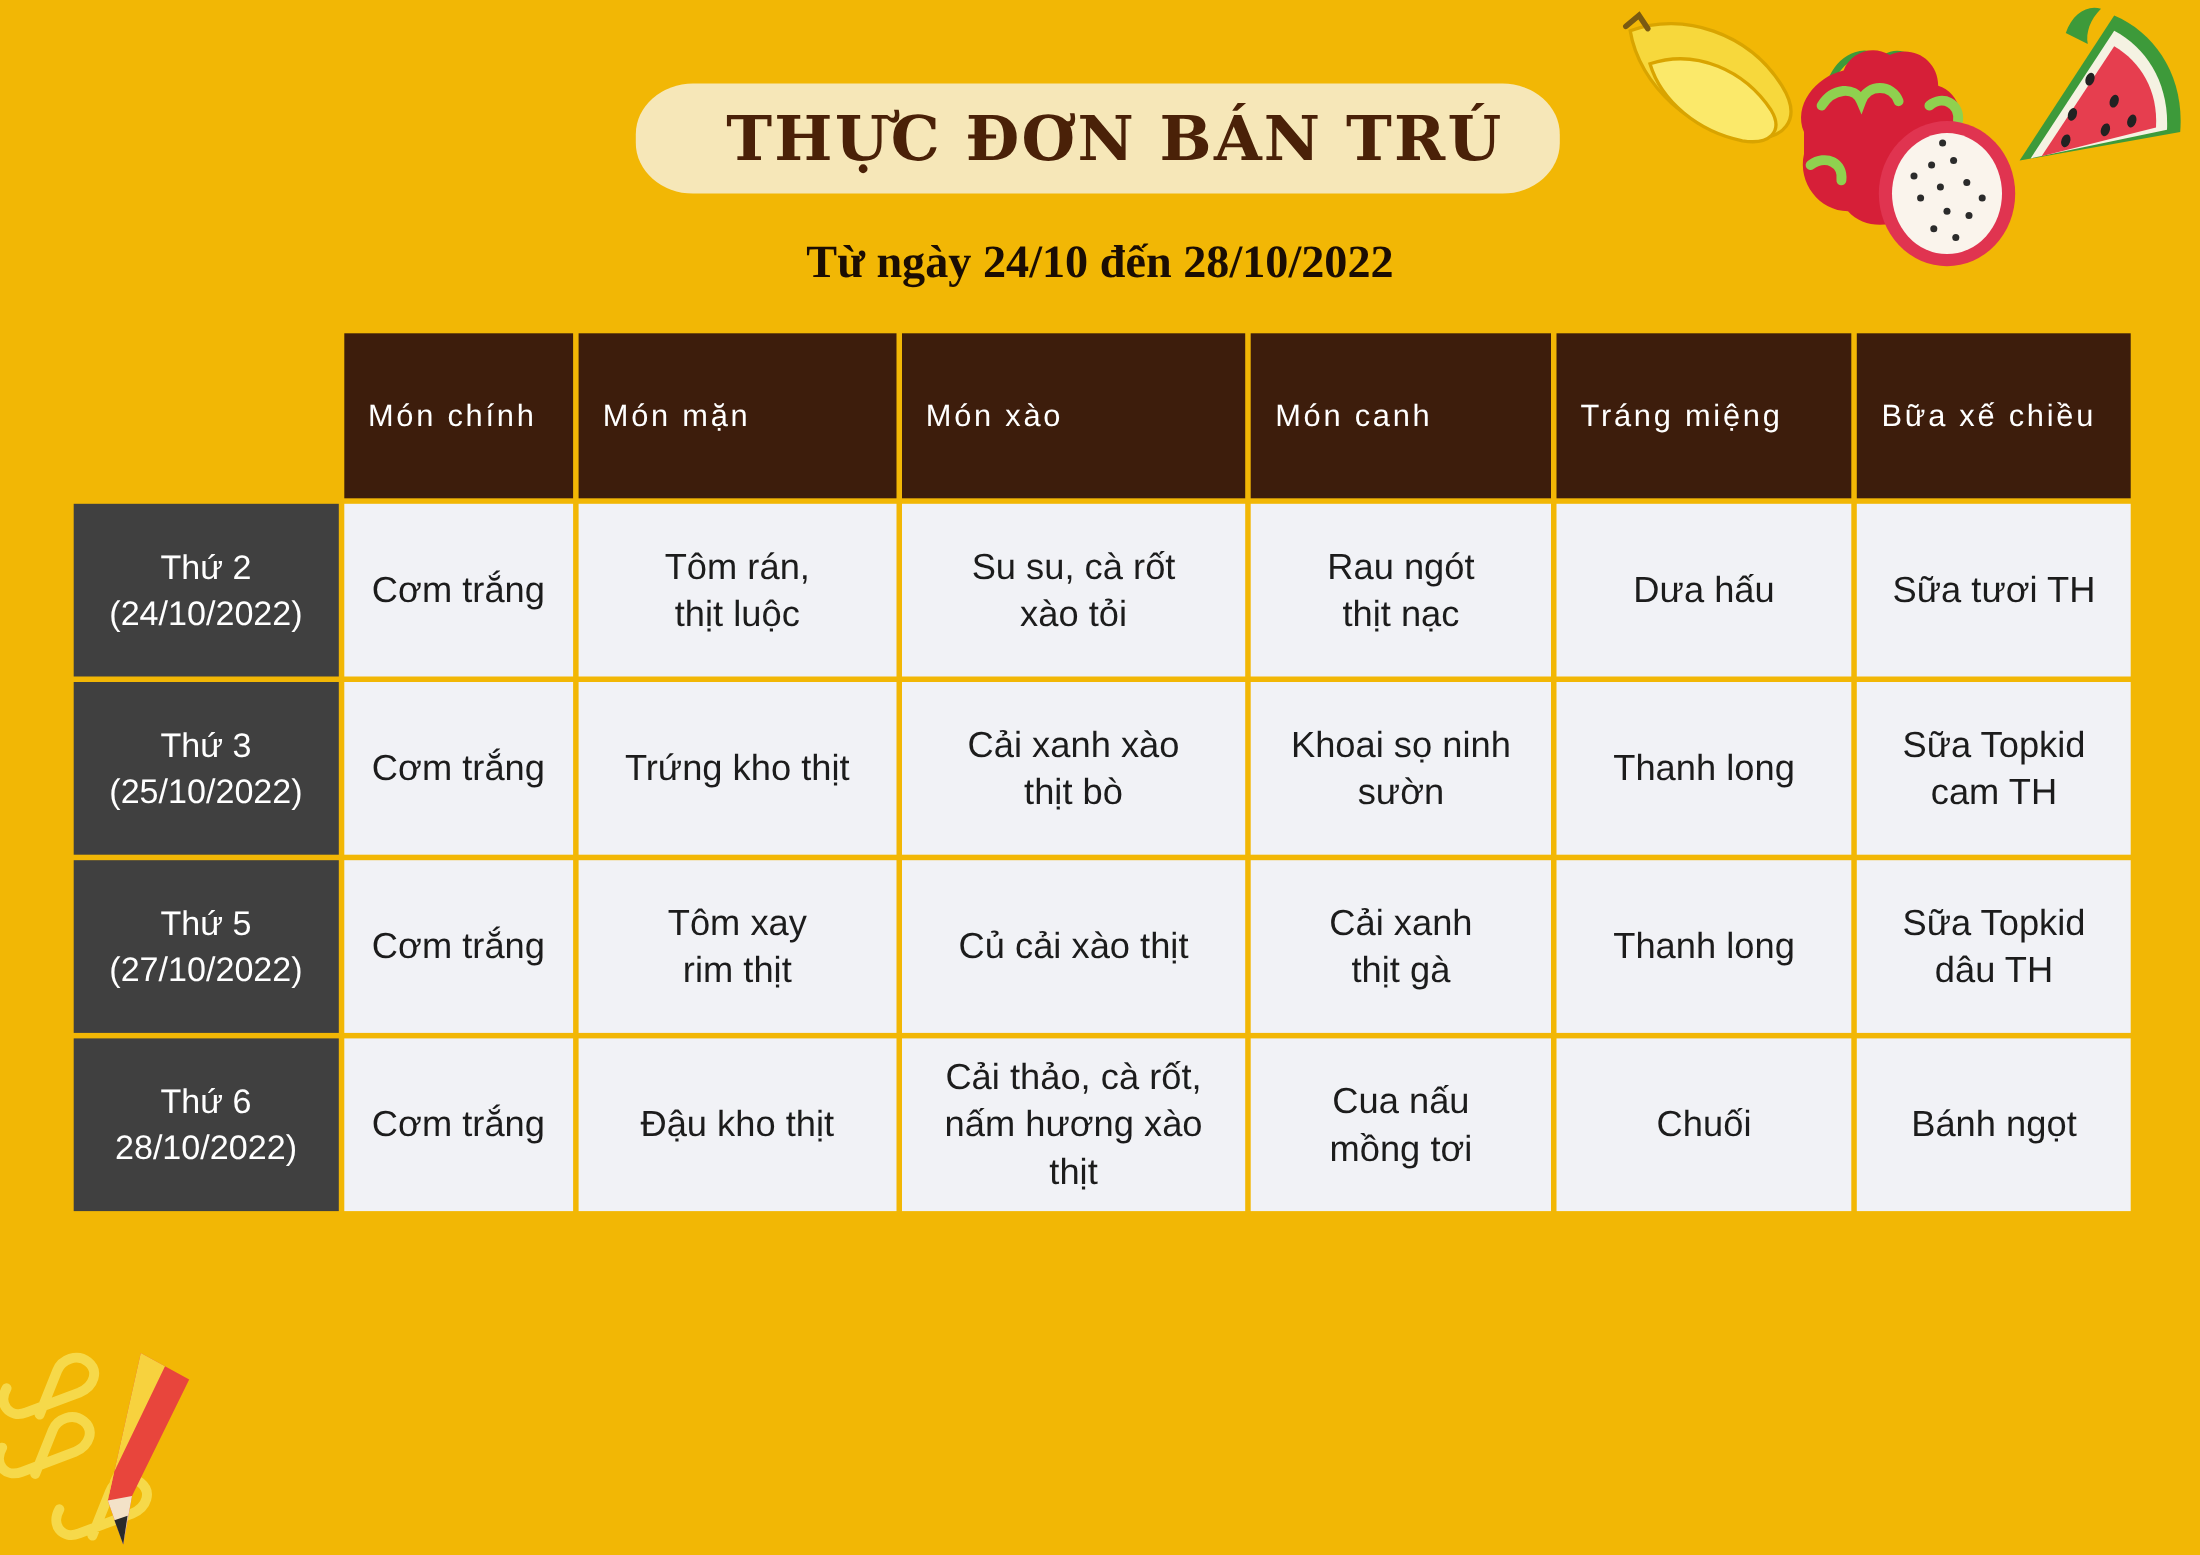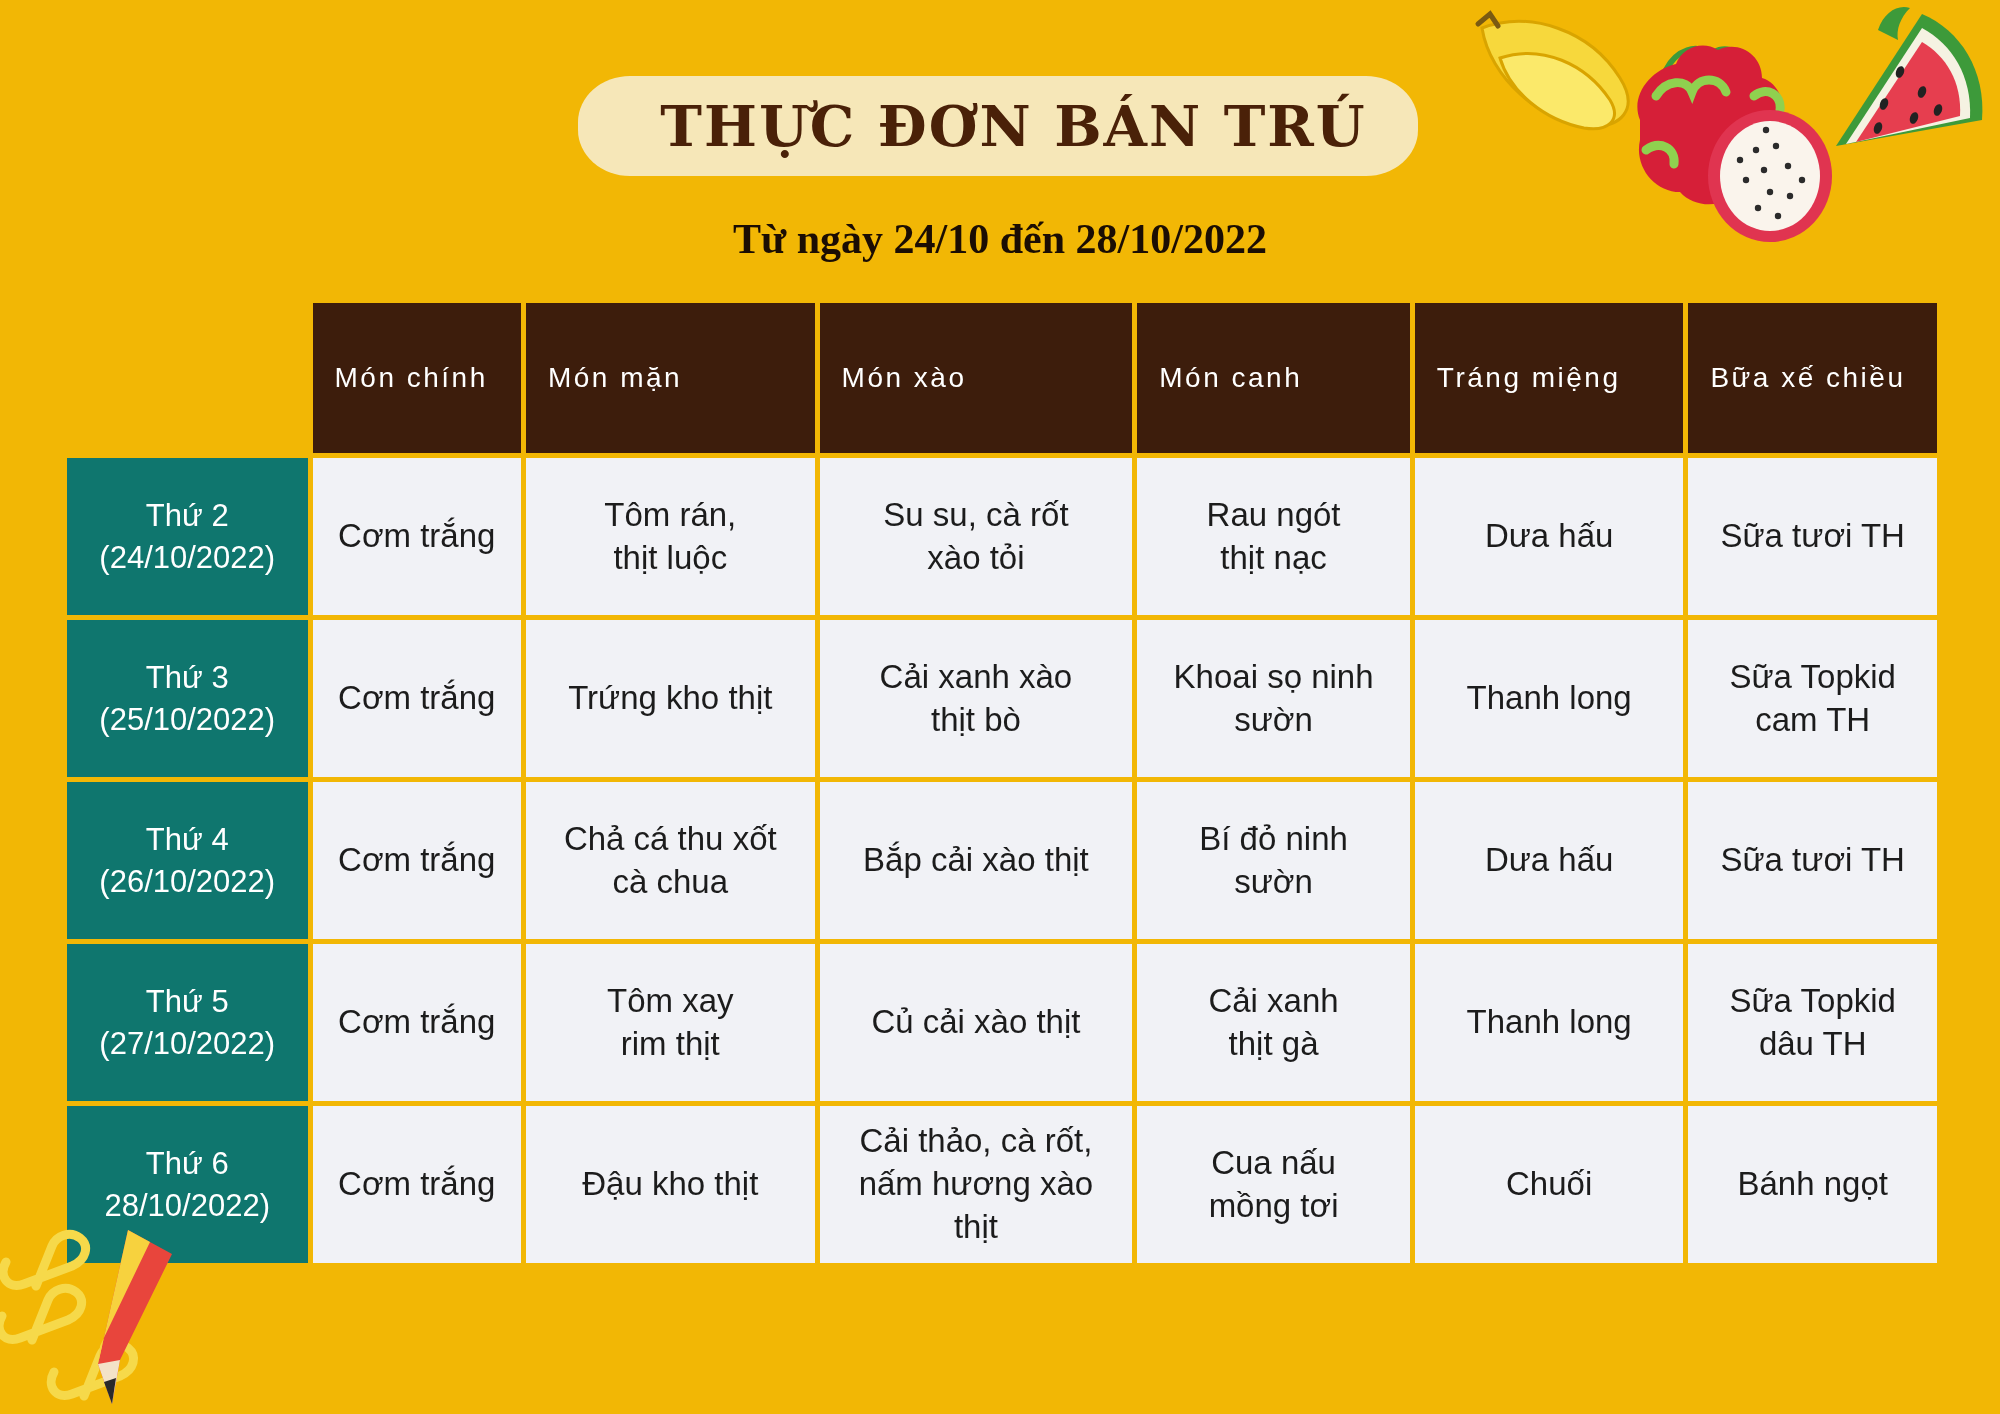--- a/index.html
+++ b/index.html
@@ -124,21 +124,21 @@
     height: 150px;
     text-align: left;
     padding: 0 22px;
     vertical-align: middle;
   }
   table.menu th.corner {
     background: transparent;
     border: none;
   }
   table.menu td.day {
-    background: #0f766e;
+    background: #404040;
     color: #FFFFFF;
     font-size: 31px;
     text-align: center;
     line-height: 1.35;
     vertical-align: middle;
     height: 155px;
   }
   table.menu td.cell {
     background: #F1F2F6;
     color: #1c1c1c;
@@ -255,32 +255,20 @@
         </td>
         <td class="cell">Cơm trắng</td>
         <td class="cell">Trứng kho thịt</td>
         <td class="cell">Cải xanh xào<br>thịt bò</td>
         <td class="cell">Khoai sọ ninh<br>sườn</td>
         <td class="cell">Thanh long</td>
         <td class="cell">Sữa Topkid<br>cam TH</td>
       </tr>
       <tr>
         <td class="day">
-          <div>Thứ 4</div>
-          <div>(26/10/2022)</div>
-        </td>
-        <td class="cell">Cơm trắng</td>
-        <td class="cell">Chả cá thu xốt<br>cà chua</td>
-        <td class="cell">Bắp cải xào thịt</td>
-        <td class="cell">Bí đỏ ninh<br>sườn</td>
-        <td class="cell">Dưa hấu</td>
-        <td class="cell">Sữa tươi TH</td>
-      </tr>
-      <tr>
-        <td class="day">
           <div>Thứ 5</div>
           <div>(27/10/2022)</div>
         </td>
         <td class="cell">Cơm trắng</td>
         <td class="cell">Tôm xay<br>rim thịt</td>
         <td class="cell">Củ cải xào thịt</td>
         <td class="cell">Cải xanh<br>thịt gà</td>
         <td class="cell">Thanh long</td>
         <td class="cell">Sữa Topkid<br>dâu TH</td>
       </tr>

